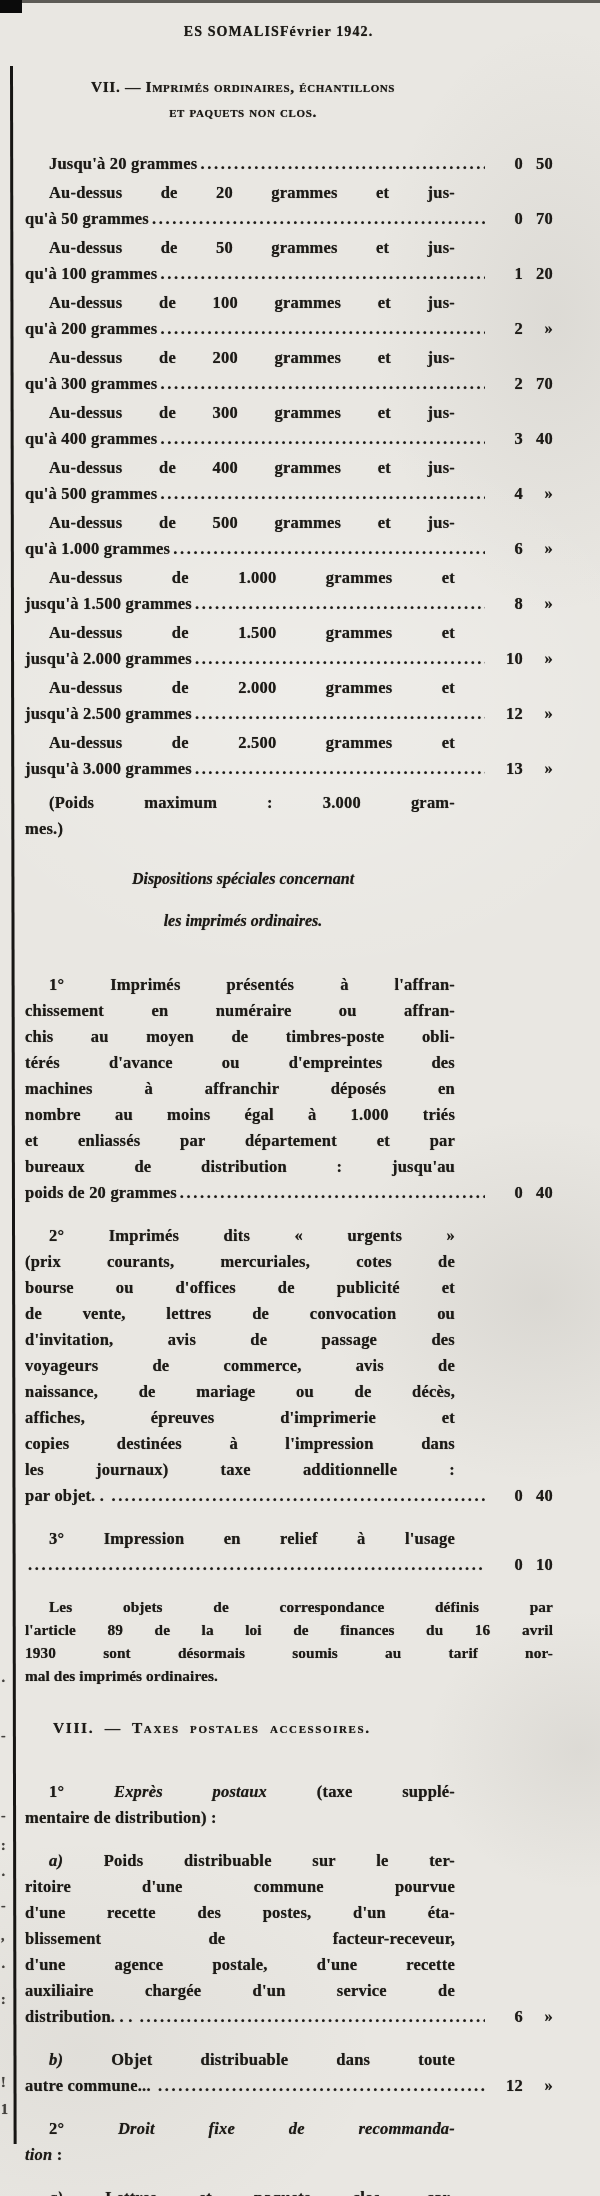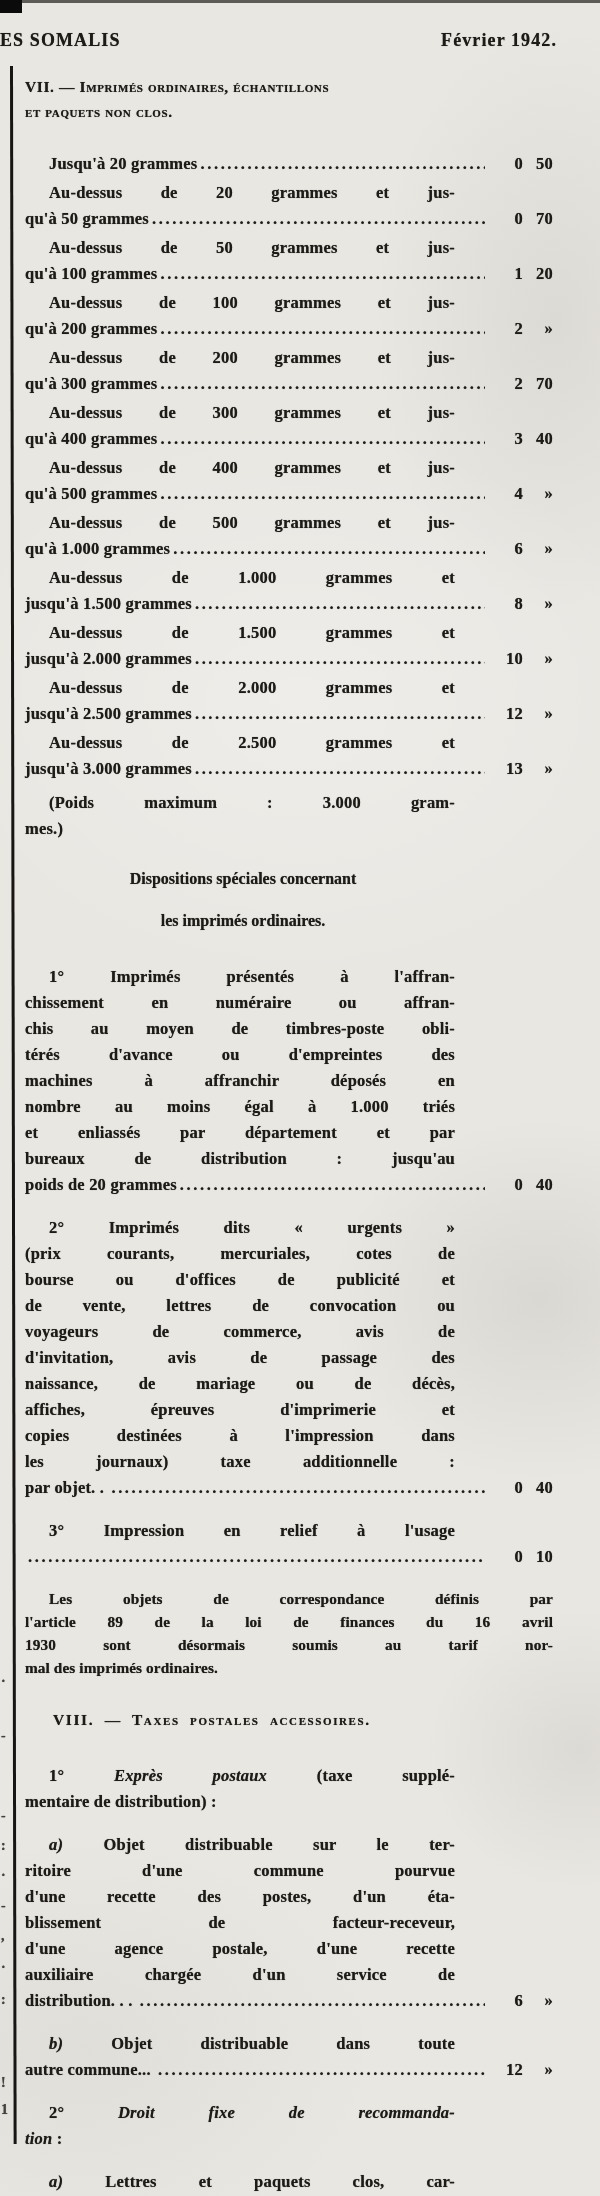--- a/index.html
+++ b/index.html
@@ -13,43 +13,43 @@
       radial-gradient(ellipse 220px 200px at 580px 1750px, rgba(110,106,98,.10), transparent 70%),
       radial-gradient(ellipse 420px 300px at 80px 2050px, rgba(110,106,98,.07), transparent 70%),
       radial-gradient(ellipse 500px 380px at 300px 700px, rgba(255,255,255,.25), transparent 75%),
       #e9e7e2;
     text-shadow:0 0 .7px rgba(28,26,22,.75);
   }
   .top-strip{position:absolute;top:0;left:0;width:600px;height:3px;background:#5d5b56}
   .corner-block{position:absolute;top:0;left:0;width:22px;height:13px;background:#0b0b0b}
   .col-rule{position:absolute;top:66px;left:10px;width:2.5px;height:2078px;background:#171614;
     transform:rotate(-.1deg);transform-origin:top left}
-  .page-header{position:absolute;top:28px;left:0;width:557px;display:flex;
-    justify-content:space-between;font-size:18px;letter-spacing:1.1px;line-height:24px}
+  .page-header{position:absolute;top:20px;left:0;width:557px;display:flex;
+    justify-content:center;font-size:14px;letter-spacing:1.1px;line-height:24px}
   .col{position:absolute;top:74px;left:25px;width:528px}
-  .vii-h{width:436px;text-align:left;font-variant:small-caps;font-size:15.5px;
+  .vii-h{width:436px;text-align:center;font-variant:small-caps;font-size:15.5px;
     line-height:25px;letter-spacing:.6px}
   #tariff{margin-top:27px}
   .entry{margin-bottom:3px}
   .line{width:430px;font-size:16.5px;line-height:26px;letter-spacing:.2px;
     text-align:justify;text-align-last:justify}
   .line.plain{text-align-last:left}
   .ind{text-indent:24px}
   .pline{display:flex;align-items:center;width:528px;font-size:16.5px;
     line-height:26px;letter-spacing:.2px}
   .pline.pind .ptxt{padding-left:24px}
   .ptxt{white-space:pre;flex:none}
   .dots{flex:1;overflow:hidden;white-space:nowrap;letter-spacing:2.6px;margin:0 8px 0 3px}
   .price{display:flex;width:60px;flex:none}
   .fr{flex:1;text-align:right}
   .ct{width:30px;text-align:right}
   .note{margin-top:8px}
-  .spec-h{width:436px;text-align:center;font-size:16px;
+  .spec-h{width:436px;text-align:center;font-style:italic;font-size:16px;
     line-height:26px;margin-top:24px}
-  #vii-pars,#viii-pars{margin-top:30px}
+  #vii-pars,#viii-pars{margin-top:38px}
   .par{margin-bottom:17px}
   .par.wide .line,.par.wide .pline{width:528px;font-size:15.3px;line-height:23px;letter-spacing:.1px}
   .viii-h{font-variant:small-caps;font-size:15.5px;line-height:26px;letter-spacing:1.6px;
     word-spacing:5px;text-indent:28px;margin-top:28px;margin-bottom:24px;width:510px;white-space:nowrap}
   .it{font-style:italic}
   .mark{position:absolute;left:1px;width:10px;font-size:14px;color:#43413d;text-align:left}
 </style>
 </head>
 <body>
 
@@ -225,22 +225,22 @@
             <span class="fr">0</span>
             <span class="ct">40</span>
           </span>
         </div>
       </div>
       <div class="par">
         <div class="line ind"><span>2° Imprimés dits « urgents »</span></div>
         <div class="line"><span>(prix courants, mercuriales, cotes de</span></div>
         <div class="line"><span>bourse ou d'offices de publicité et</span></div>
         <div class="line"><span>de vente, lettres de convocation ou</span></div>
+        <div class="line"><span>d'invitation, avis de passage des</span></div>
         <div class="line"><span>voyageurs de commerce, avis de</span></div>
-        <div class="line"><span>d'invitation, avis de passage des</span></div>
         <div class="line"><span>naissance, de mariage ou de décès,</span></div>
         <div class="line"><span>affiches, épreuves d'imprimerie et</span></div>
         <div class="line"><span>copies destinées à l'impression dans</span></div>
         <div class="line"><span>les journaux) taxe additionnelle :</span></div>
         <div class="pline">
           <span class="ptxt"><span>par objet. . </span></span>
           <span class="dots">......................................................................</span>
           <span class="price">
             <span class="fr">0</span>
             <span class="ct">40</span>
@@ -266,21 +266,21 @@
     </div>
 
   <div class="viii-h">VIII. — Taxes postales accessoires.</div>
 
   <div id="viii-pars">
       <div class="par">
         <div class="line ind"><span>1° </span><span class="it">Exprès postaux</span><span> (taxe supplé-</span></div>
         <div class="line plain"><span>mentaire de distribution) :</span></div>
       </div>
       <div class="par">
-        <div class="line ind"><span class="it">a)</span><span> Objet distribuable sur le ter-</span></div>
+        <div class="line ind"><span class="it">a)</span><span> Poids distribuable sur le ter-</span></div>
         <div class="line"><span>ritoire d'une commune pourvue</span></div>
         <div class="line"><span>d'une recette des postes, d'un éta-</span></div>
         <div class="line"><span>blissement de facteur-receveur,</span></div>
         <div class="line"><span>d'une agence postale, d'une recette</span></div>
         <div class="line"><span>auxiliaire chargée d'un service de</span></div>
         <div class="pline">
           <span class="ptxt"><span>distribution. . . </span></span>
           <span class="dots">......................................................................</span>
           <span class="price">
             <span class="fr">6</span>

